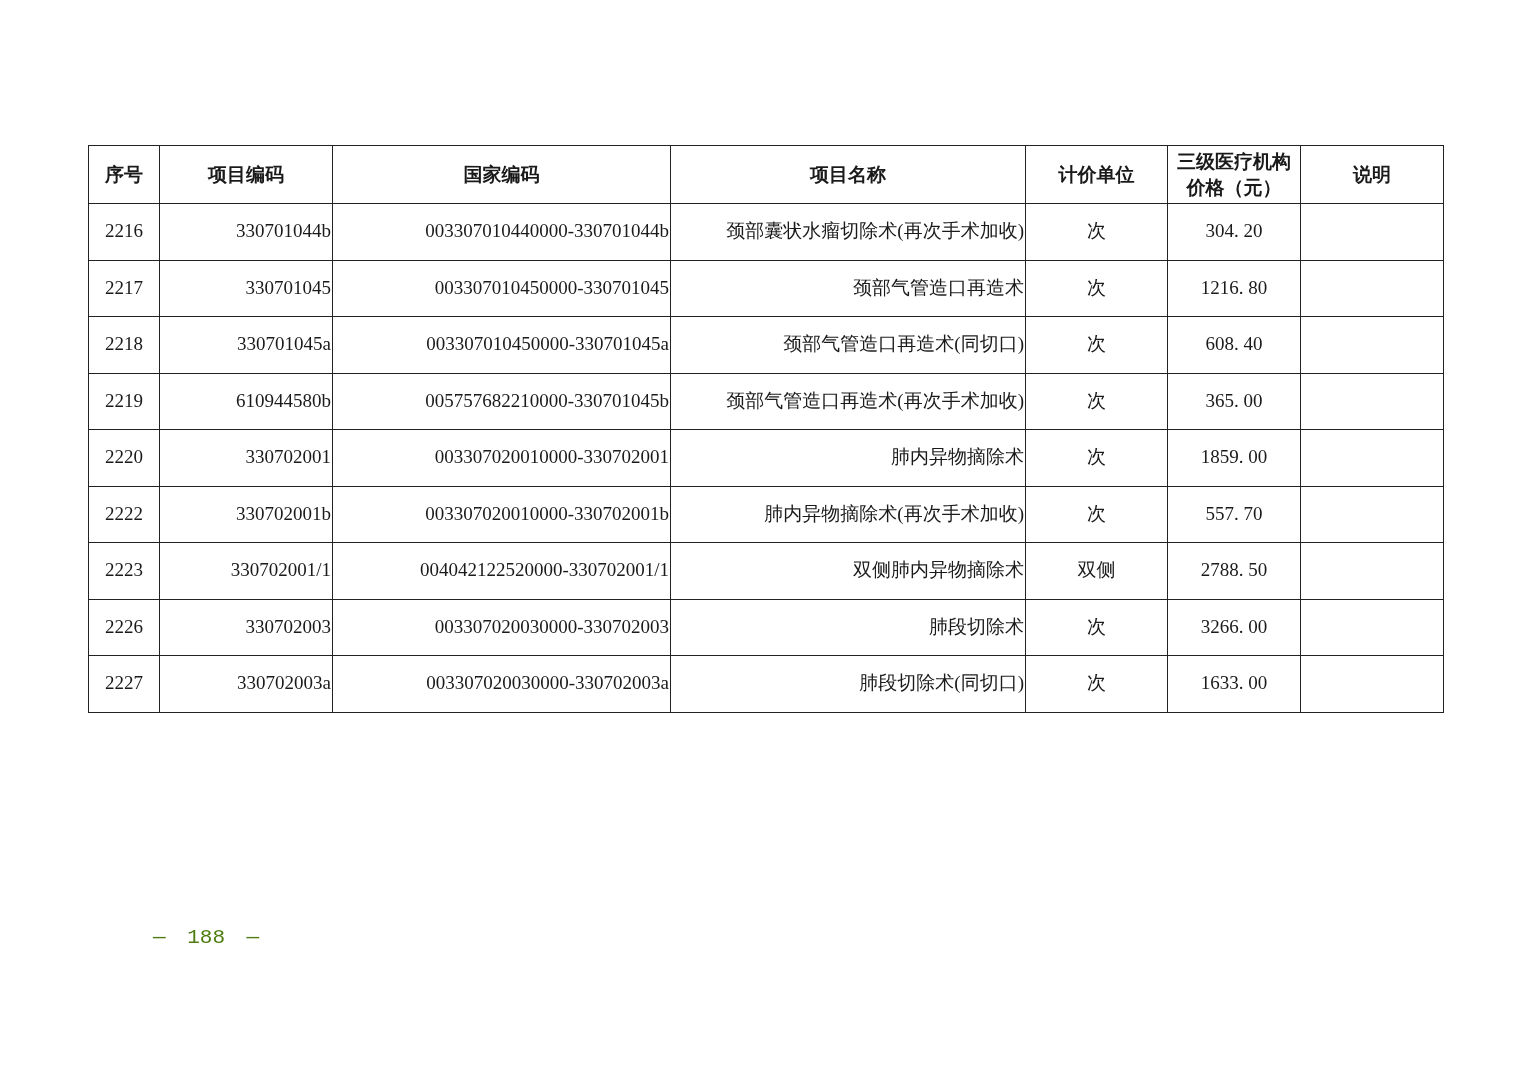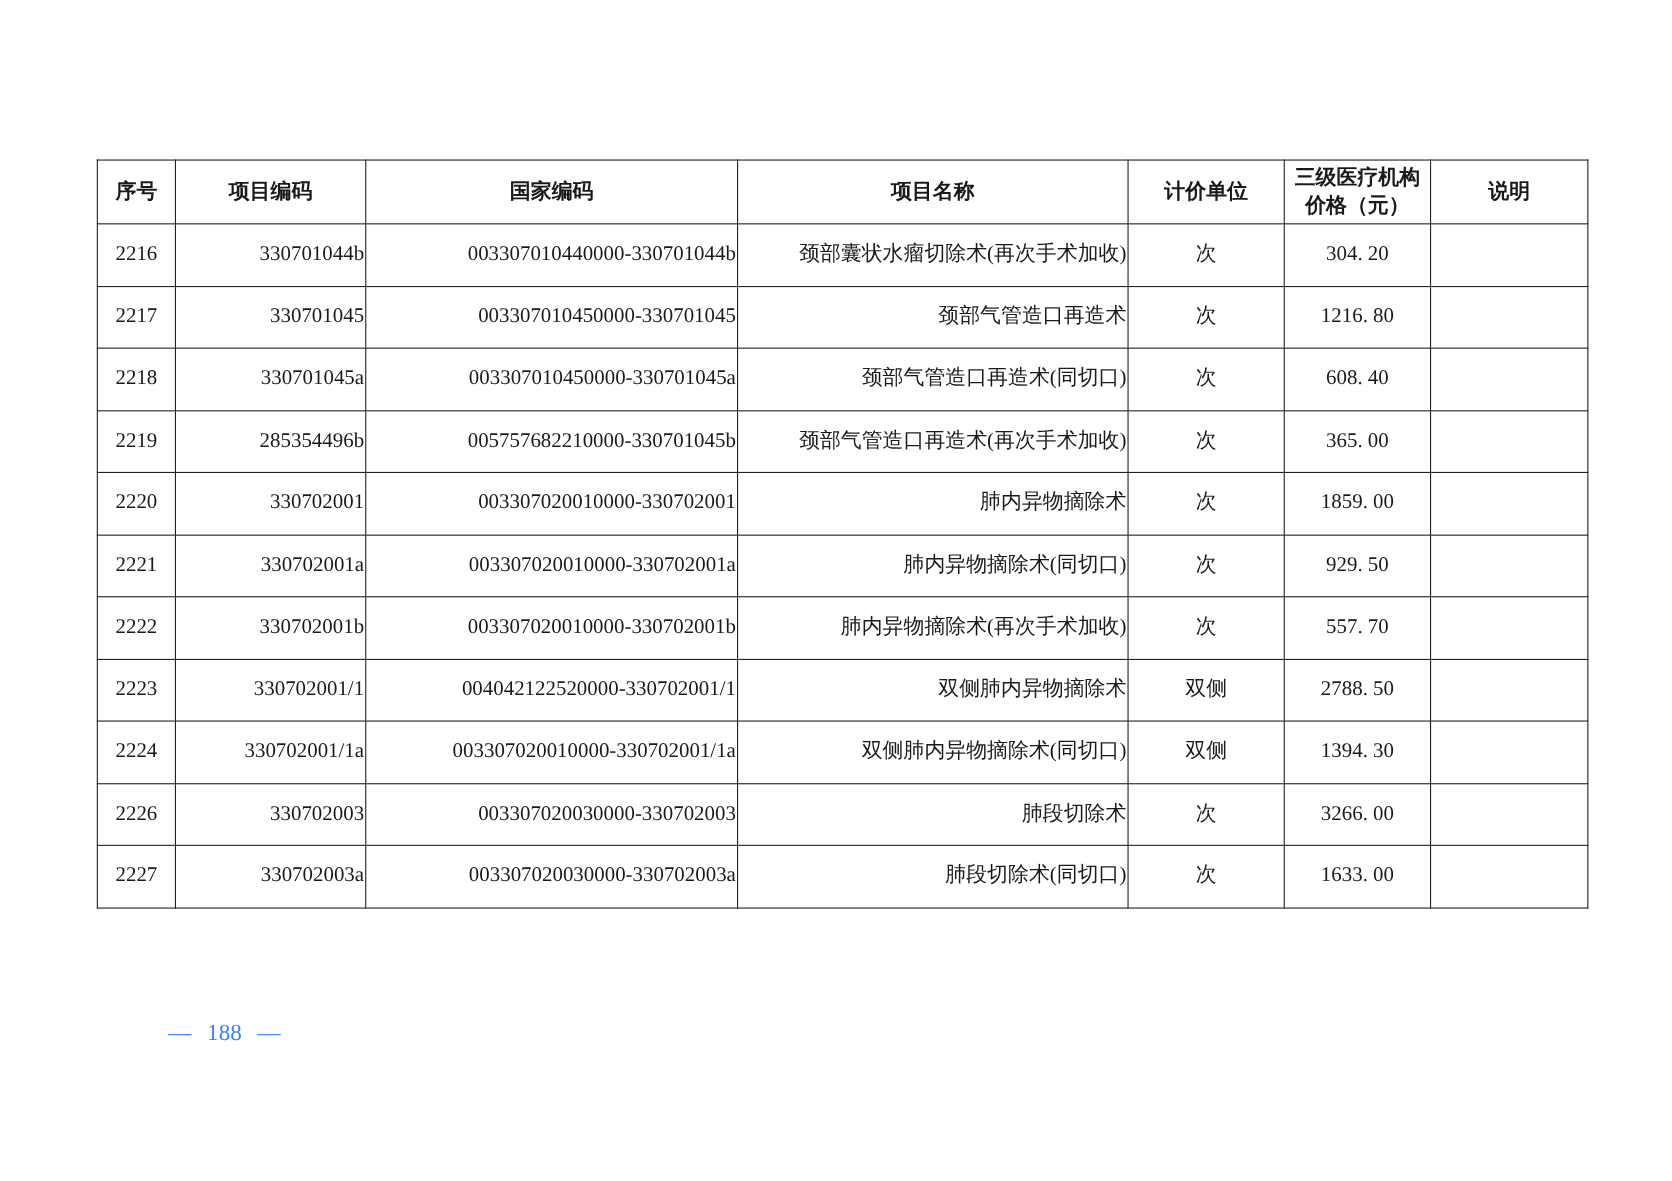--- a/index.html
+++ b/index.html
@@ -49,23 +49,23 @@
     font-family: "Liberation Serif", "DejaVu Serif", serif;
     font-size: 19px;
     line-height: 1.2;
   }
   td.ac { text-align: center; }
   td.al { text-align: right; padding-left: 4px; }
   .page-number {
     position: absolute;
     left: 153px;
     top: 926px;
-    font-family: Liberation Serif, serif;
+    font-family: Liberation Mono, monospace;
     font-size: 21px;
-    color: #3b82f6;
+    color: #4d7c0f;
     word-spacing: 9px;
     white-space: pre;
   }
 </style>
 </head>
 <body>
 
 <div class="page">
 
   <table class="price-table">
@@ -113,70 +113,52 @@
       <td class="ac">2218</td>
       <td class="al">330701045a</td>
       <td class="al">003307010450000-330701045a</td>
       <td class="al">颈部气管造口再造术(同切口)</td>
       <td class="ac">次</td>
       <td class="ac">608. 40</td>
       <td class="ac"></td>
     </tr>
         <tr>
       <td class="ac">2219</td>
-      <td class="al">285354496b</td>
+      <td class="al">610944580b</td>
       <td class="al">005757682210000-330701045b</td>
       <td class="al">颈部气管造口再造术(再次手术加收)</td>
       <td class="ac">次</td>
       <td class="ac">365. 00</td>
       <td class="ac"></td>
     </tr>
         <tr>
       <td class="ac">2220</td>
       <td class="al">330702001</td>
       <td class="al">003307020010000-330702001</td>
       <td class="al">肺内异物摘除术</td>
       <td class="ac">次</td>
       <td class="ac">1859. 00</td>
-      <td class="ac"></td>
-    </tr>
-        <tr>
-      <td class="ac">2221</td>
-      <td class="al">330702001a</td>
-      <td class="al">003307020010000-330702001a</td>
-      <td class="al">肺内异物摘除术(同切口)</td>
-      <td class="ac">次</td>
-      <td class="ac">929. 50</td>
       <td class="ac"></td>
     </tr>
         <tr>
       <td class="ac">2222</td>
       <td class="al">330702001b</td>
       <td class="al">003307020010000-330702001b</td>
       <td class="al">肺内异物摘除术(再次手术加收)</td>
       <td class="ac">次</td>
       <td class="ac">557. 70</td>
       <td class="ac"></td>
     </tr>
         <tr>
       <td class="ac">2223</td>
       <td class="al">330702001/1</td>
       <td class="al">004042122520000-330702001/1</td>
       <td class="al">双侧肺内异物摘除术</td>
       <td class="ac">双侧</td>
       <td class="ac">2788. 50</td>
-      <td class="ac"></td>
-    </tr>
-        <tr>
-      <td class="ac">2224</td>
-      <td class="al">330702001/1a</td>
-      <td class="al">003307020010000-330702001/1a</td>
-      <td class="al">双侧肺内异物摘除术(同切口)</td>
-      <td class="ac">双侧</td>
-      <td class="ac">1394. 30</td>
       <td class="ac"></td>
     </tr>
         <tr>
       <td class="ac">2226</td>
       <td class="al">330702003</td>
       <td class="al">003307020030000-330702003</td>
       <td class="al">肺段切除术</td>
       <td class="ac">次</td>
       <td class="ac">3266. 00</td>
       <td class="ac"></td>

